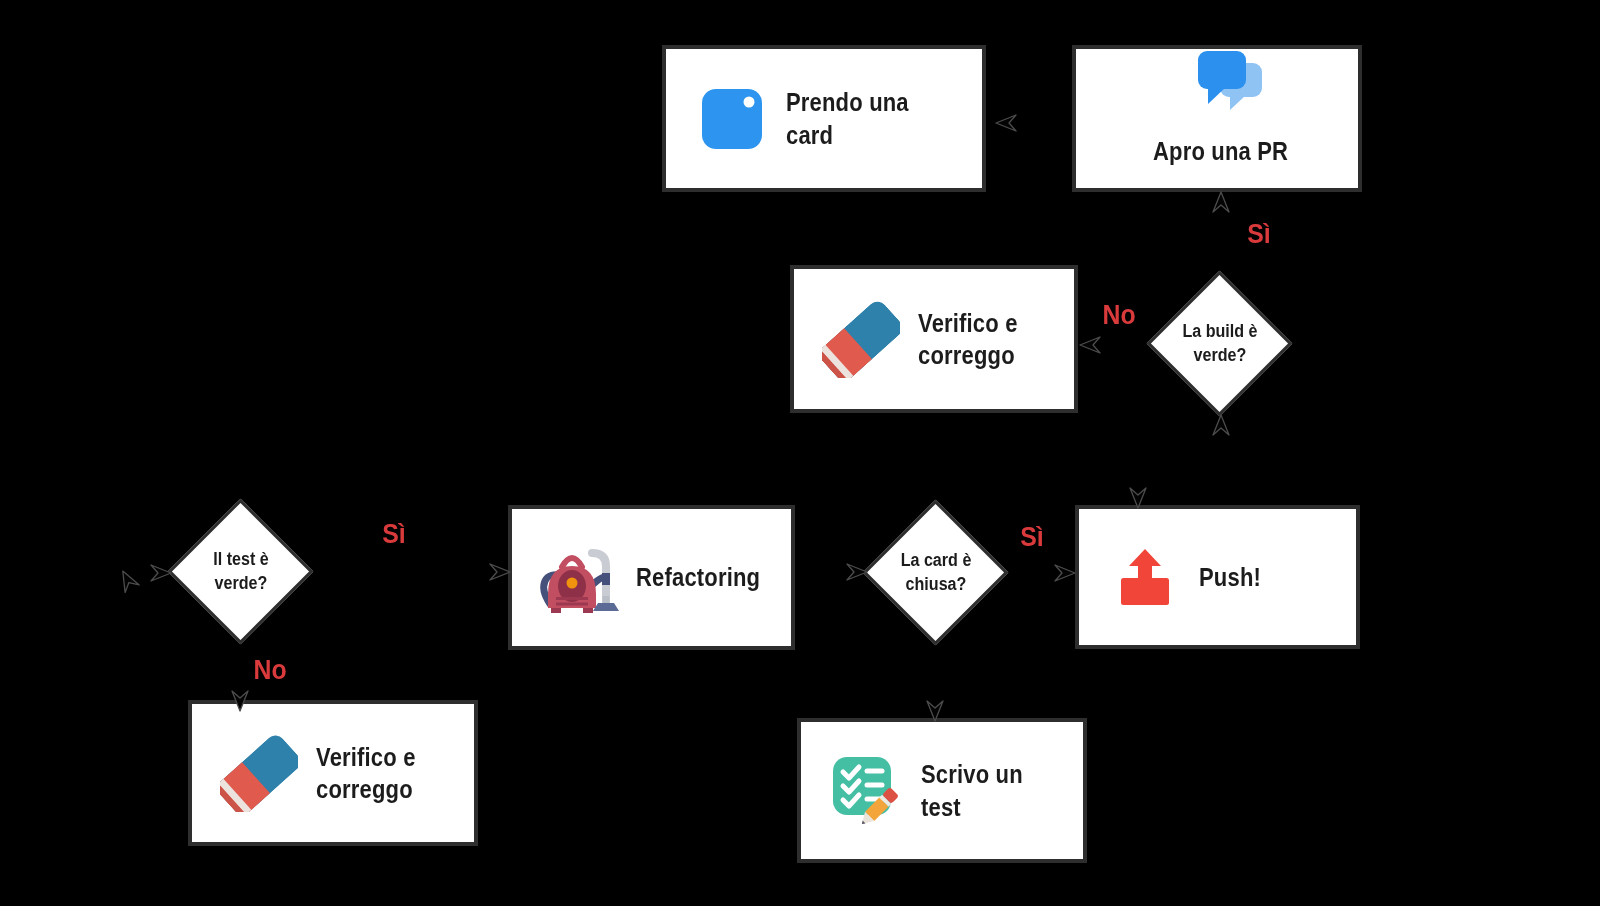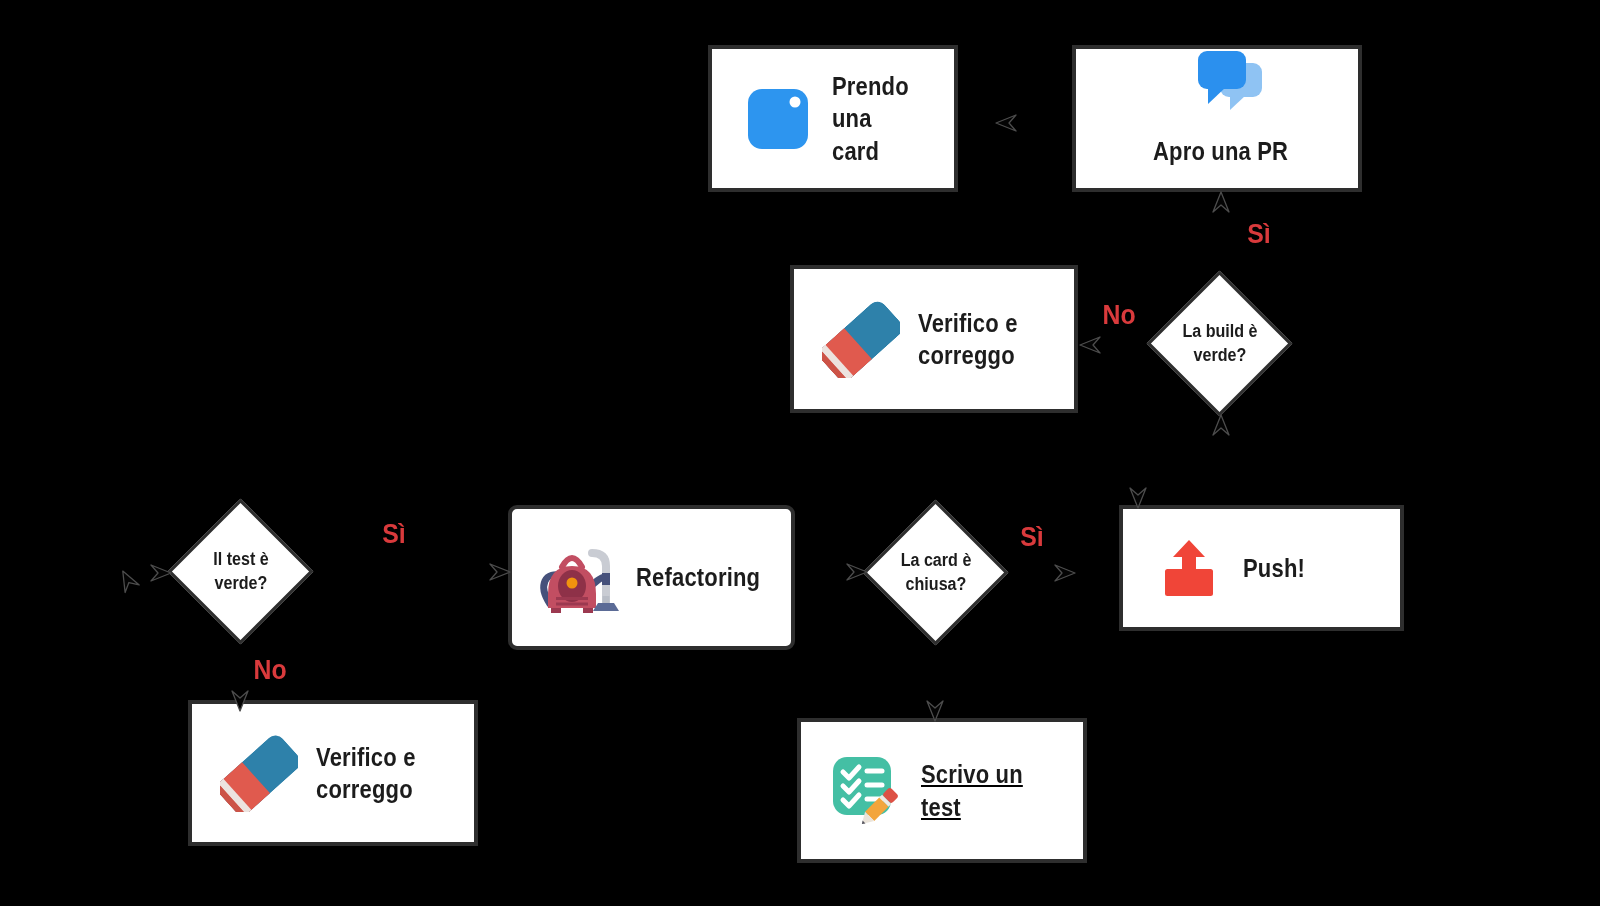--- a/index.html
+++ b/index.html
@@ -43,21 +43,21 @@
   }
   
   .arrow { position:absolute; width:26px; height:26px; }
   .arrow svg { display:block; }
 </style>
 </head>
 <body>
 
 <div id="stage">
 
-  <div class="node-box" style="left:708px; top:45px; width:250px; height:147px;">
+  <div class="node-box" style="left:662px; top:45px; width:324px; height:147px;">
     <svg class="icon" width="64" height="64" viewBox="0 0 64 64">
       <rect x="2" y="2" width="60" height="60" rx="14" fill="#2d95ef"></rect>
       <circle cx="49" cy="15" r="5.5" fill="#ffffff"></circle>
     </svg>
     <span class="node-label">Prendo una
 card</span>
   </div>
 
   <div class="node-box" style="left:1072px; top:45px; width:290px; height:147px; padding-left:26px;flex-direction:column;">
     <svg class="icon" width="68" height="64" viewBox="0 0 68 64">
@@ -82,41 +82,41 @@
           <rect x="-42" y="-21" width="38" height="42" fill="#e05a4e"></rect>
           <rect x="-36" y="-21" width="7" height="42" fill="#ece3df"></rect>
           <rect x="-42" y="-21" width="6" height="42" fill="#cc5347"></rect>
         </g>
       </g>
     </svg>
     <span class="node-label">Verifico e
 correggo</span>
   </div>
 
-  <div class="node-box" style="left:508px; top:505px; width:287px; height:145px; padding-left:24px; gap:16px;border-radius:9px;">
+  <div class="node-box" style="left:508px; top:505px; width:287px; height:145px; padding-left:24px; gap:16px;">
     <svg class="icon" width="84" height="76" viewBox="0 0 84 76">
       <path d="M14,64 C2,46 8,30 28,36" stroke="#46517b" stroke-width="7" fill="none" stroke-linecap="round"></path>
       <path d="M42,52 C58,48 58,40 68,37" stroke="#46517b" stroke-width="7" fill="none" stroke-linecap="round"></path>
       <path d="M26,27 Q36,9 46,27" stroke="#c24e62" stroke-width="6" fill="none" stroke-linecap="round"></path>
       <path d="M12,68 L12,54 Q12,26 36,26 Q60,26 60,54 L60,68 Z" fill="#c24e62"></path>
       <ellipse cx="36" cy="46" rx="14" ry="16" fill="#8e3148"></ellipse>
       <circle cx="36" cy="43" r="5.5" fill="#f2930e"></circle>
       <rect x="20" y="57" width="32" height="3" fill="#9c3950"></rect>
       <rect x="20" y="62.5" width="32" height="3" fill="#9c3950"></rect>
       <rect x="15" y="68" width="10" height="5" fill="#9c3950"></rect>
       <rect x="47" y="68" width="10" height="5" fill="#9c3950"></rect>
       <path d="M70,62 L70,26 Q70,13 56,13" stroke="#c9ccd3" stroke-width="8" fill="none" stroke-linecap="round"></path>
       <path d="M70,33 L70,45" stroke="#46517b" stroke-width="8" fill="none"></path>
       <rect x="66.5" y="56" width="7" height="8" fill="#b9bec7"></rect>
       <path d="M57,71 L83,71 L78,63 L62,63 Z" fill="#5b6b96"></path>
     </svg>
     <span class="node-label">Refactoring</span>
   </div>
 
-  <div class="node-box" style="left:1075px; top:505px; width:285px; height:126px;margin-left:44px;">
+  <div class="node-box" style="left:1075px; top:505px; width:285px; height:144px;">
     <svg class="icon" width="64" height="60" viewBox="0 0 64 60">
       <polygon points="32,2 48,19 39,19 39,34 25,34 25,19 16,19" fill="#f04538"></polygon>
       <rect x="8" y="31" width="48" height="27" rx="2.5" fill="#f04538"></rect>
     </svg>
     <span class="node-label">Push!</span>
   </div>
 
   <div class="node-box" style="left:188px; top:700px; width:290px; height:146px; padding-left:28px; gap:18px;">
     <svg class="icon" width="78" height="78" viewBox="0 0 78 78">
       <defs>
@@ -130,21 +130,21 @@
           <rect x="-42" y="-21" width="38" height="42" fill="#e05a4e"></rect>
           <rect x="-36" y="-21" width="7" height="42" fill="#ece3df"></rect>
           <rect x="-42" y="-21" width="6" height="42" fill="#cc5347"></rect>
         </g>
       </g>
     </svg>
     <span class="node-label">Verifico e
 correggo</span>
   </div>
 
-  <div class="node-box" style="left:797px; top:718px; width:290px; height:145px; padding-left:30px; gap:18px;text-decoration:underline;">
+  <div class="node-box" style="left:797px; top:718px; width:290px; height:145px; padding-left:30px; gap:18px;">
     <svg class="icon" width="72" height="72" viewBox="0 0 72 72">
       <rect x="2" y="2" width="58" height="58" rx="14" fill="#44bfa4"></rect>
       <g stroke="#ffffff" stroke-width="5" stroke-linecap="round" stroke-linejoin="round" fill="none">
         <path d="M12,17 l6,6 l10,-11"></path>
         <path d="M12,31 l6,6 l10,-11"></path>
         <path d="M12,45 l6,6 l10,-11"></path>
         <path d="M36,16 h15"></path>
         <path d="M36,30 h15"></path>
         <path d="M36,44 h15"></path>
       </g>

